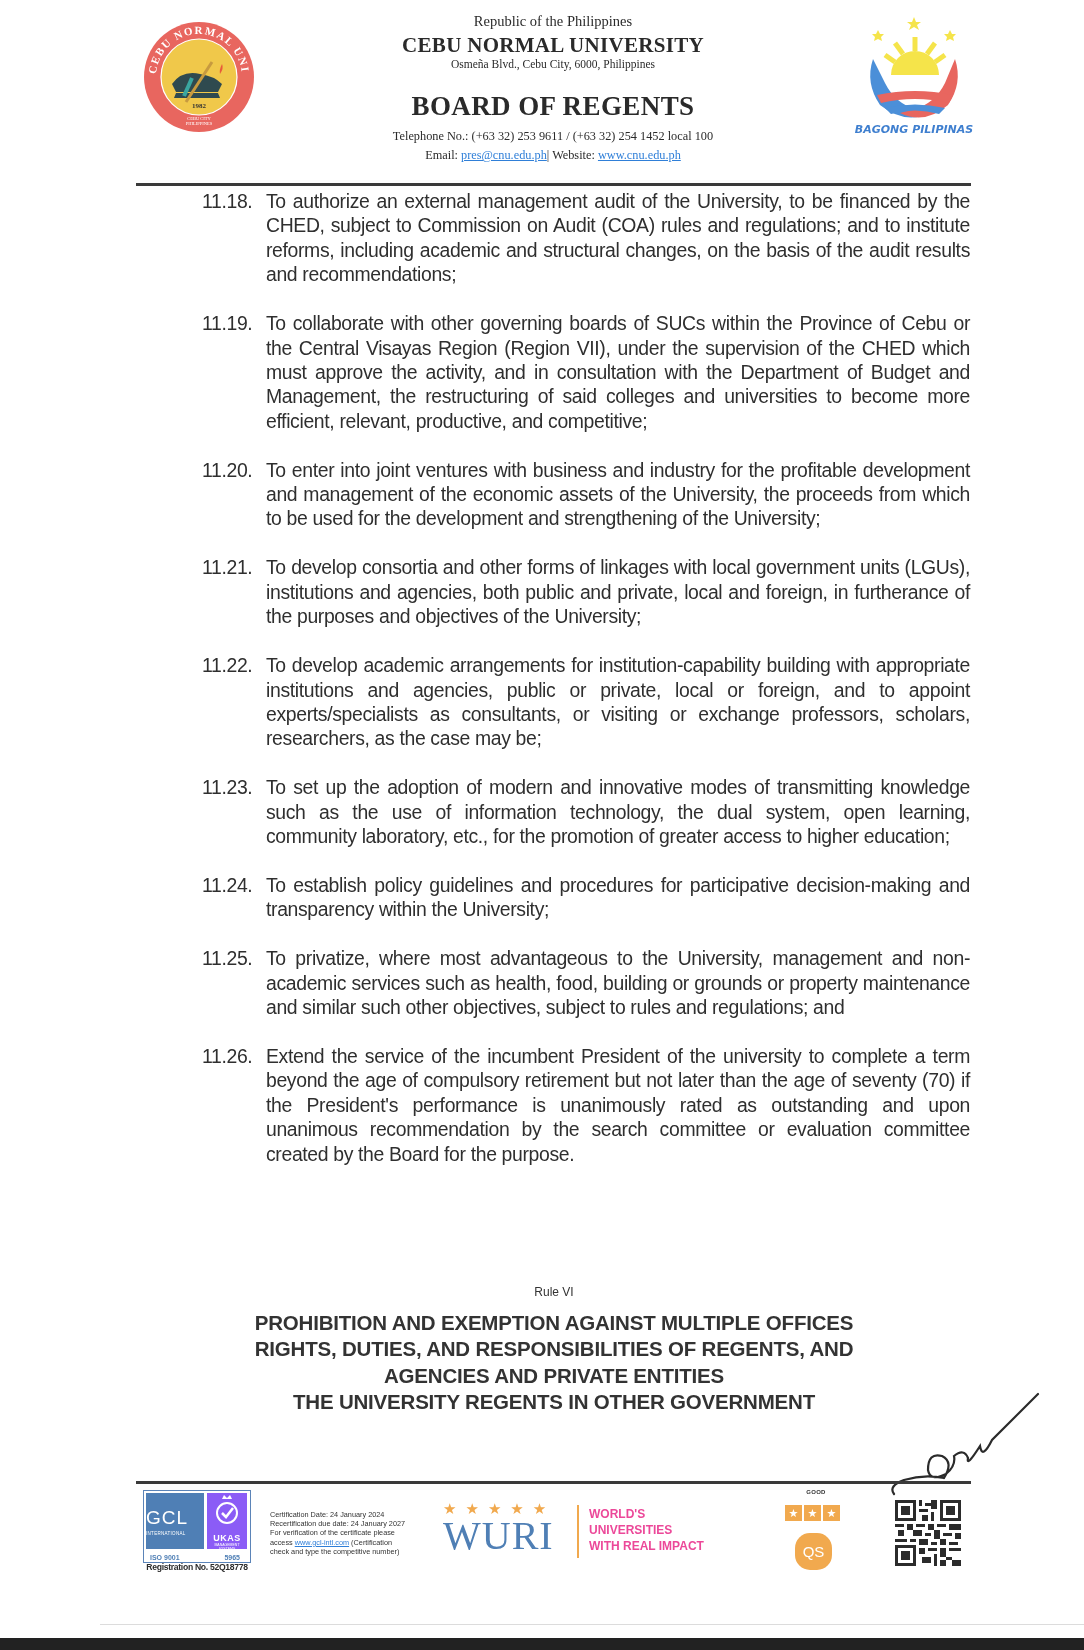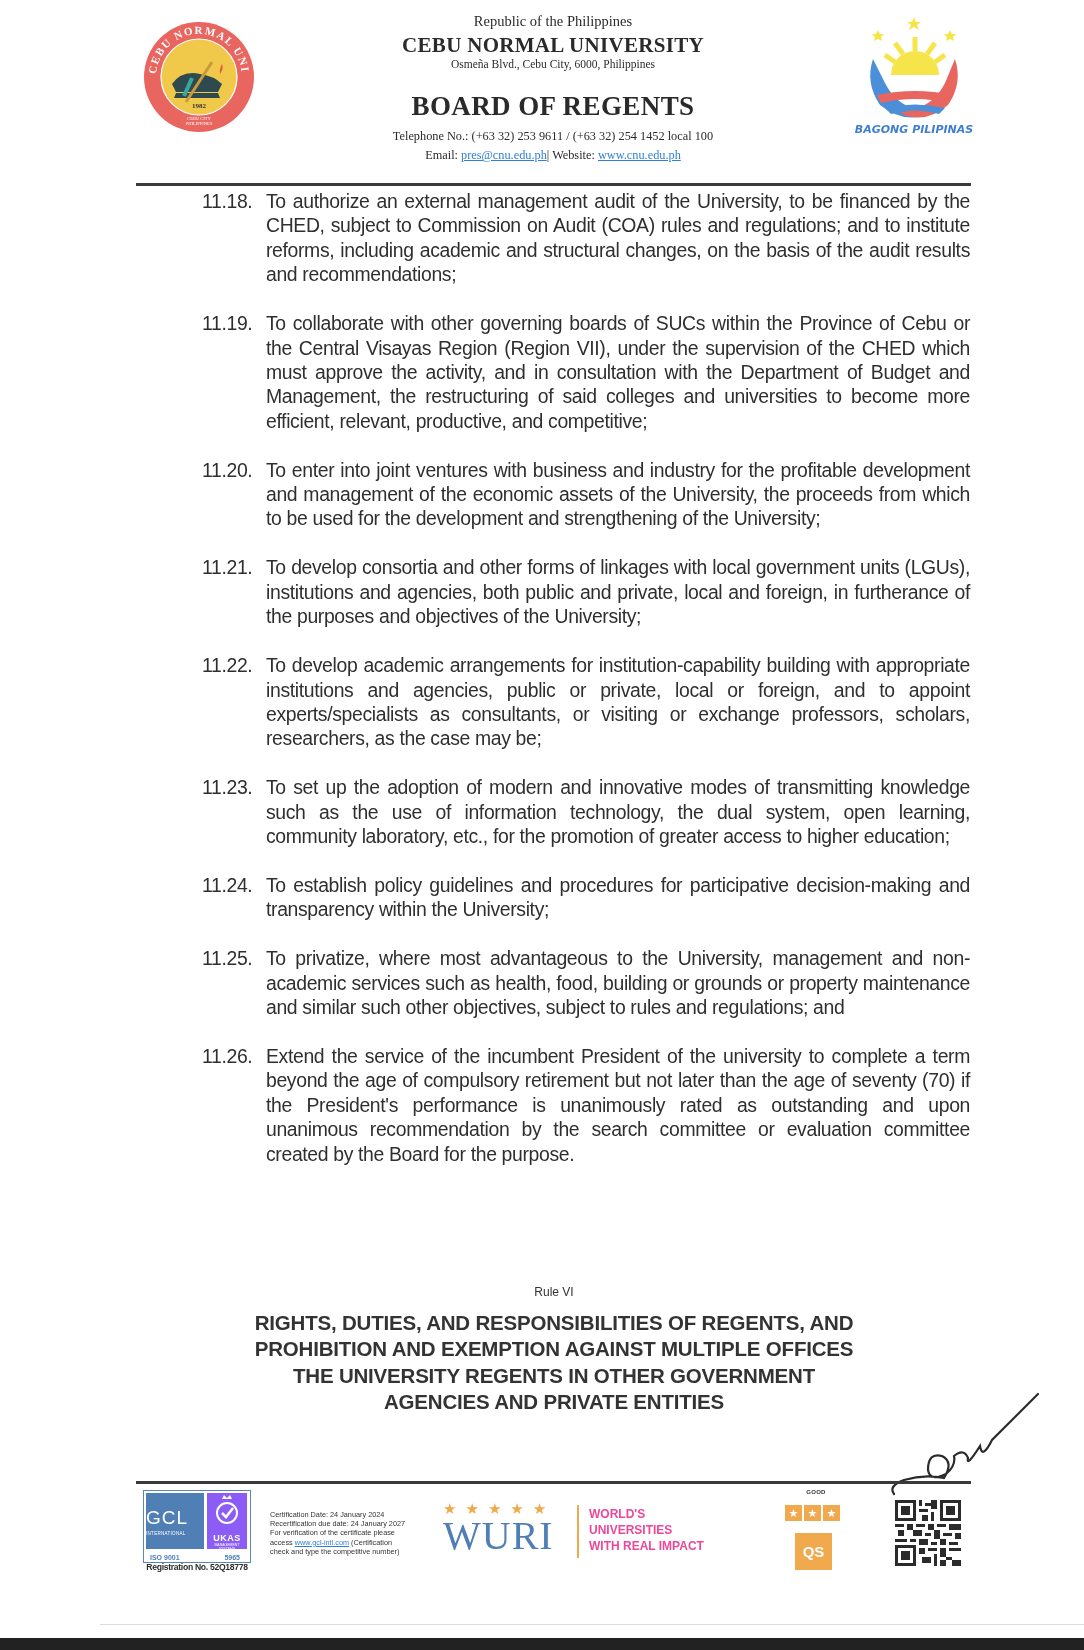--- a/index.html
+++ b/index.html
@@ -47,21 +47,21 @@
   #reg-no { position: absolute; left: 143px; top: 1562px; width: 108px; text-align: center; font-size: 8.6px; font-weight: bold; color: #2b2b2b; letter-spacing: -0.3px; }
   #cert-text { position: absolute; left: 270px; top: 1510px; font-size: 7.3px; line-height: 9.2px; color: #333; }
   #wuri { position: absolute; left: 443px; top: 1500px; width: 270px; height: 60px; }
   #wuri-stars { position: absolute; left: 0; top: 0; color: #f1a94e; font-size: 15px; letter-spacing: 9px; }
   #wuri-word { position: absolute; left: 0; top: 12px; font-family: "Liberation Serif", serif; color: #4f7fb5; font-size: 40px; letter-spacing: 1px; }
   #wuri-sep { position: absolute; left: 134px; top: 5px; width: 1.5px; height: 53px; background: #f1a94e; }
   #wuri-tag { position: absolute; left: 146px; top: 6px; color: #ec4899; font-size: 12px; font-weight: bold; line-height: 16px; }
   #qs-good { position: absolute; left: 796px; top: 1489px; width: 40px; text-align: center; font-size: 6px; font-weight: bold; color: #333; letter-spacing: 0.3px; }
   #qs-stars { position: absolute; left: 785px; top: 1505px; display: flex; gap: 2px; }
   .qs-star { width: 17px; height: 16px; background: #f1a94e; color: #fff; font-size: 11px; text-align: center; line-height: 16px; }
-  #qs-logo { position: absolute; left: 795px; top: 1533px; width: 37px; height: 37px; background: #f1a94e; color: #fff; font-weight: bold; font-size: 15px; text-align: center; line-height: 37px; }
+  #qs-logo { position: absolute; left: 795px; top: 1533px; width: 37px; height: 37px; background: #f1a94e; color: #fff; font-weight: normal; font-size: 15px; text-align: center; line-height: 37px; border-radius: 15px; }
   #qr { position: absolute; left: 895px; top: 1500px; width: 66px; height: 66px; }
 
   #bottom-line { position: absolute; left: 100px; top: 1624px; width: 984px; height: 1px; background: #dcdcdc; }
   #bottom-bar { position: absolute; left: 0; top: 1638px; width: 1084px; height: 12px; background: #222; }
 </style>
 </head>
 <body>
 
 <div id="seal">
   <svg width="114" height="114" viewBox="0 0 114 114">
@@ -151,24 +151,24 @@
     <span class="item-text">To privatize, where most advantageous to the University, management and non-academic services such as health, food, building or grounds or property maintenance and similar such other objectives, subject to rules and regulations; and</span>
   </div>
     <div class="item">
     <span class="item-num">11.26.</span>
     <span class="item-text">Extend the service of the incumbent President of the university to complete a term beyond the age of compulsory retirement but not later than the age of seventy (70) if the President's performance is unanimously rated as outstanding and upon unanimous recommendation by the search committee or evaluation committee created by the Board for the purpose.</span>
   </div>
   </div>
 
 <div id="rule-label">Rule VI</div>
 <div id="rule-heading">
+  <div>PROHIBITION AND EXEMPTION AGAINST MULTIPLE OFFICES</div>
   <div>RIGHTS, DUTIES, AND RESPONSIBILITIES OF REGENTS, AND</div>
-  <div>PROHIBITION AND EXEMPTION AGAINST MULTIPLE OFFICES</div>
+  <div>AGENCIES AND PRIVATE ENTITIES</div>
   <div>THE UNIVERSITY REGENTS IN OTHER GOVERNMENT</div>
-  <div>AGENCIES AND PRIVATE ENTITIES</div>
 </div>
 
 <div id="signature">
   <svg width="160" height="120" viewBox="0 0 160 120">
     <path d="M10 112 Q4 104 20 98 Q40 92 60 96 M60 96 Q70 80 58 74 Q44 70 44 88 Q46 100 62 92 Q72 84 70 74 Q80 66 84 76 Q82 86 96 64 Q98 78 108 58 L154 12" fill="none" stroke="#2b2b2b" stroke-width="2.2" stroke-linecap="round"></path>
   </svg>
 </div>
 
 <div id="ftr-rule"></div>
 

